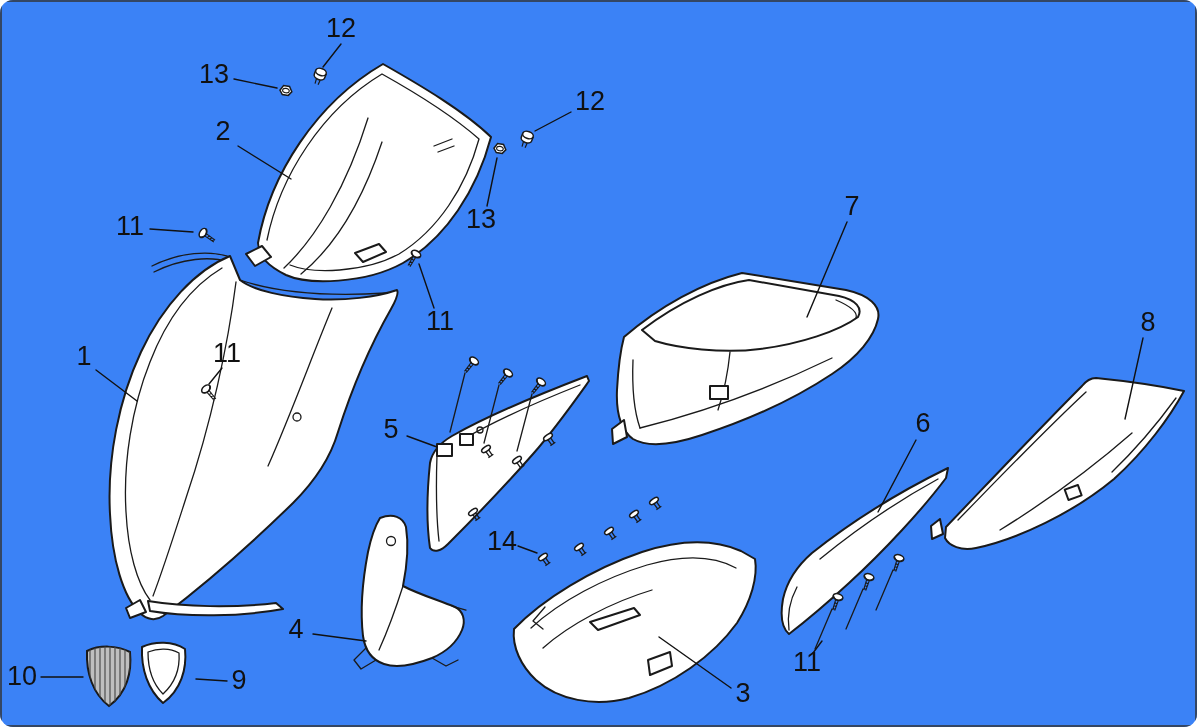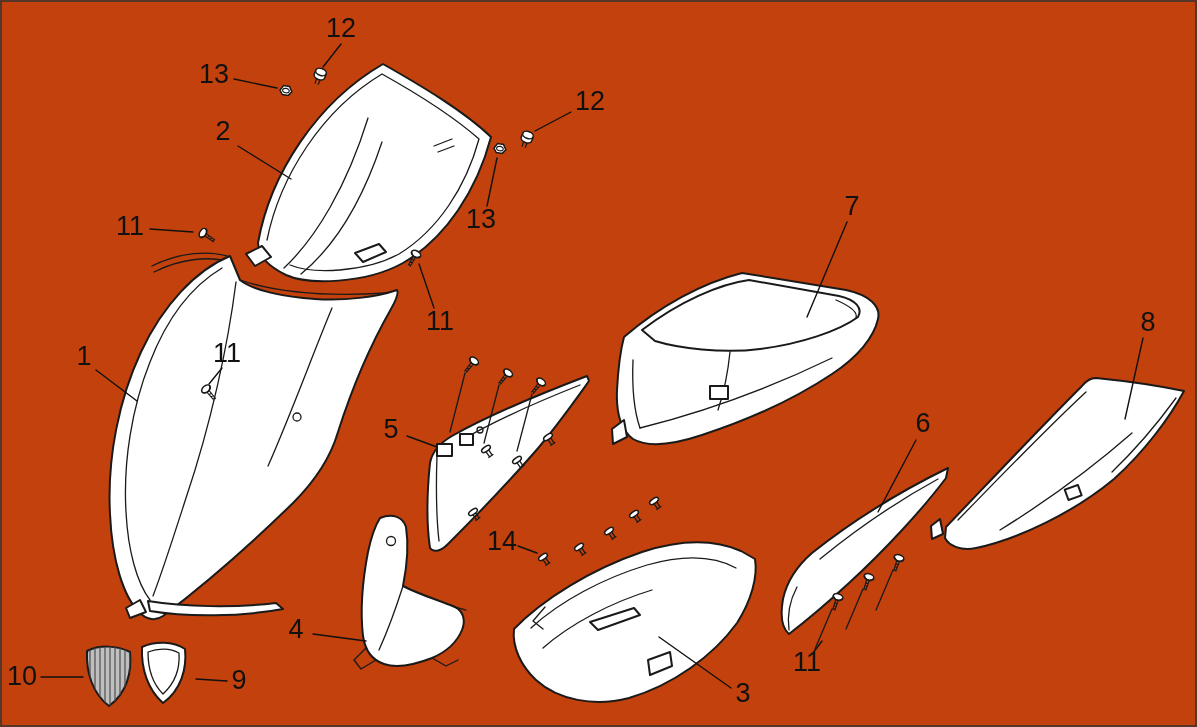--- a/index.html
+++ b/index.html
@@ -1,16 +1,16 @@
 <!DOCTYPE html>
 <html><head>
 <meta charset="utf-8">
 <style>
   html,body{margin:0;padding:0;background:#ffffff;}
-  .canvas-wrap{position:relative;width:1197px;height:727px;background:#c2410c;overflow:hidden;}
+  .canvas-wrap{position:relative;width:1197px;height:727px;background:#3b82f6;overflow:hidden;border-radius:13px;}
   svg{display:block;}
   .ol{stroke:#1a1a1a;stroke-width:2;fill:#ffffff;stroke-linejoin:round;stroke-linecap:round;}
   .ln{stroke:#1a1a1a;stroke-width:1.3;fill:none;stroke-linejoin:round;stroke-linecap:round;}
   .ld{stroke:#111111;stroke-width:1.4;fill:none;stroke-linecap:round;}
   .lbl{font-family:"Liberation Sans",sans-serif;font-size:27px;fill:#111111;text-anchor:middle;}
   .hatch{stroke:#4d4d4d;stroke-width:1.2;fill:none;}
 </style>
 </head>
 <body>
 

